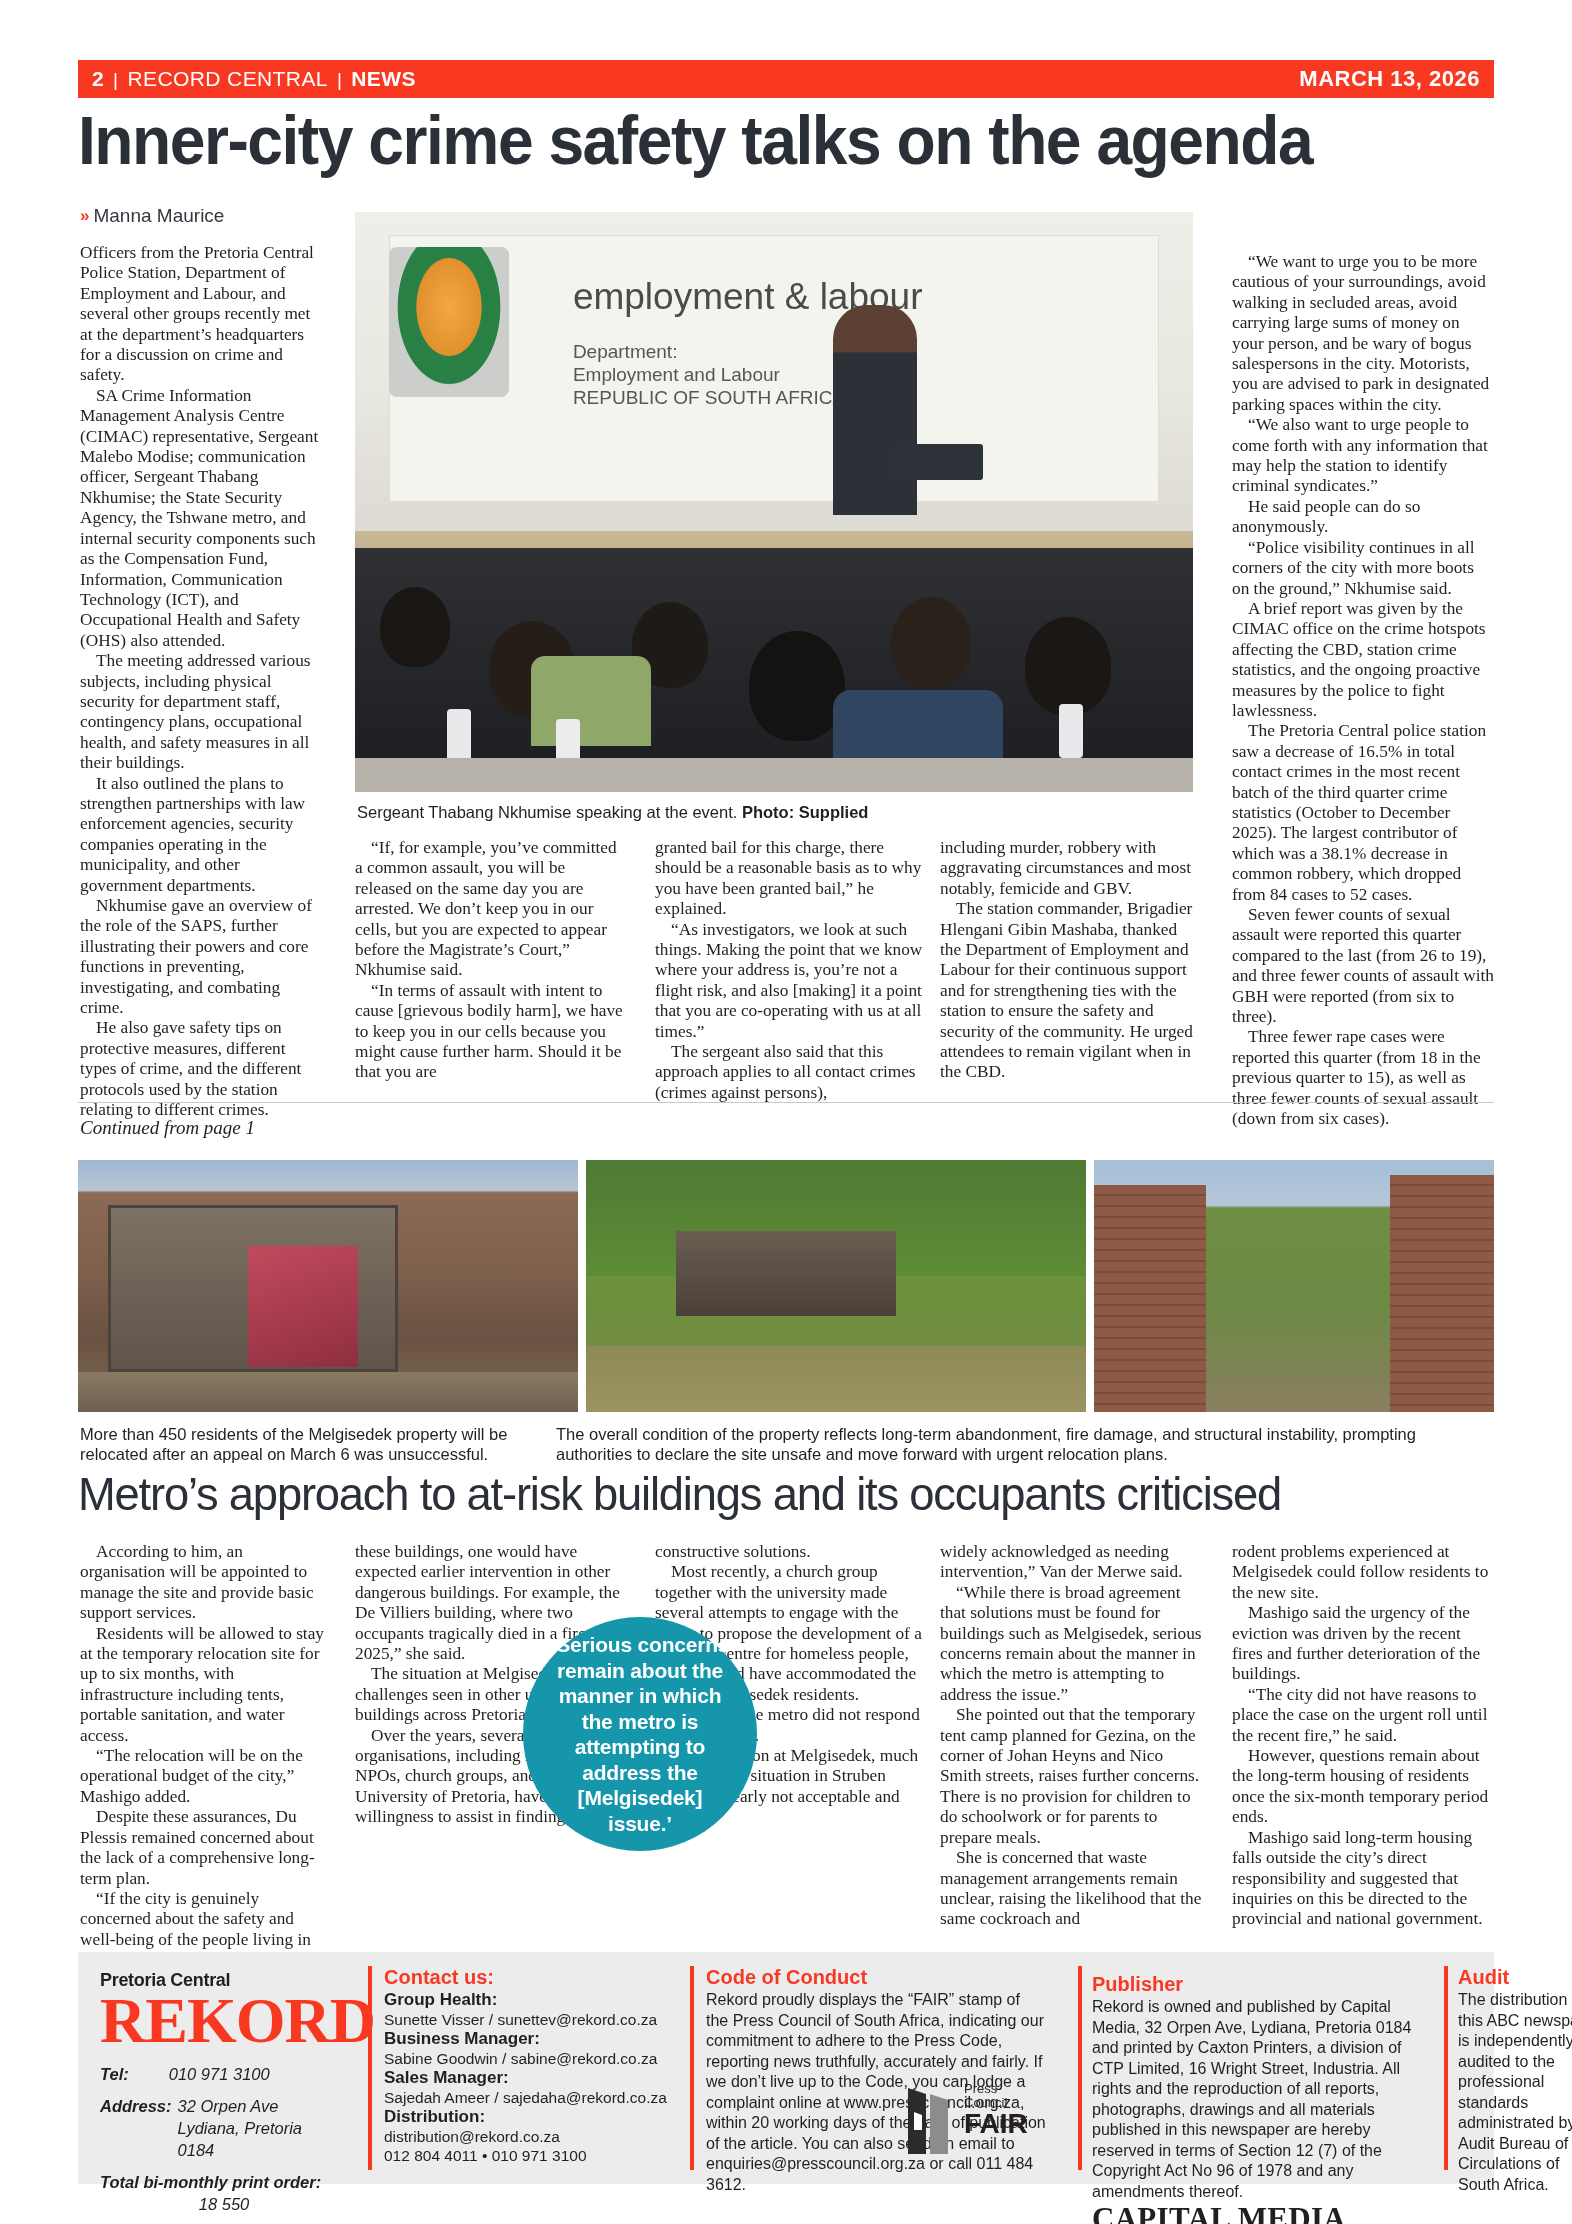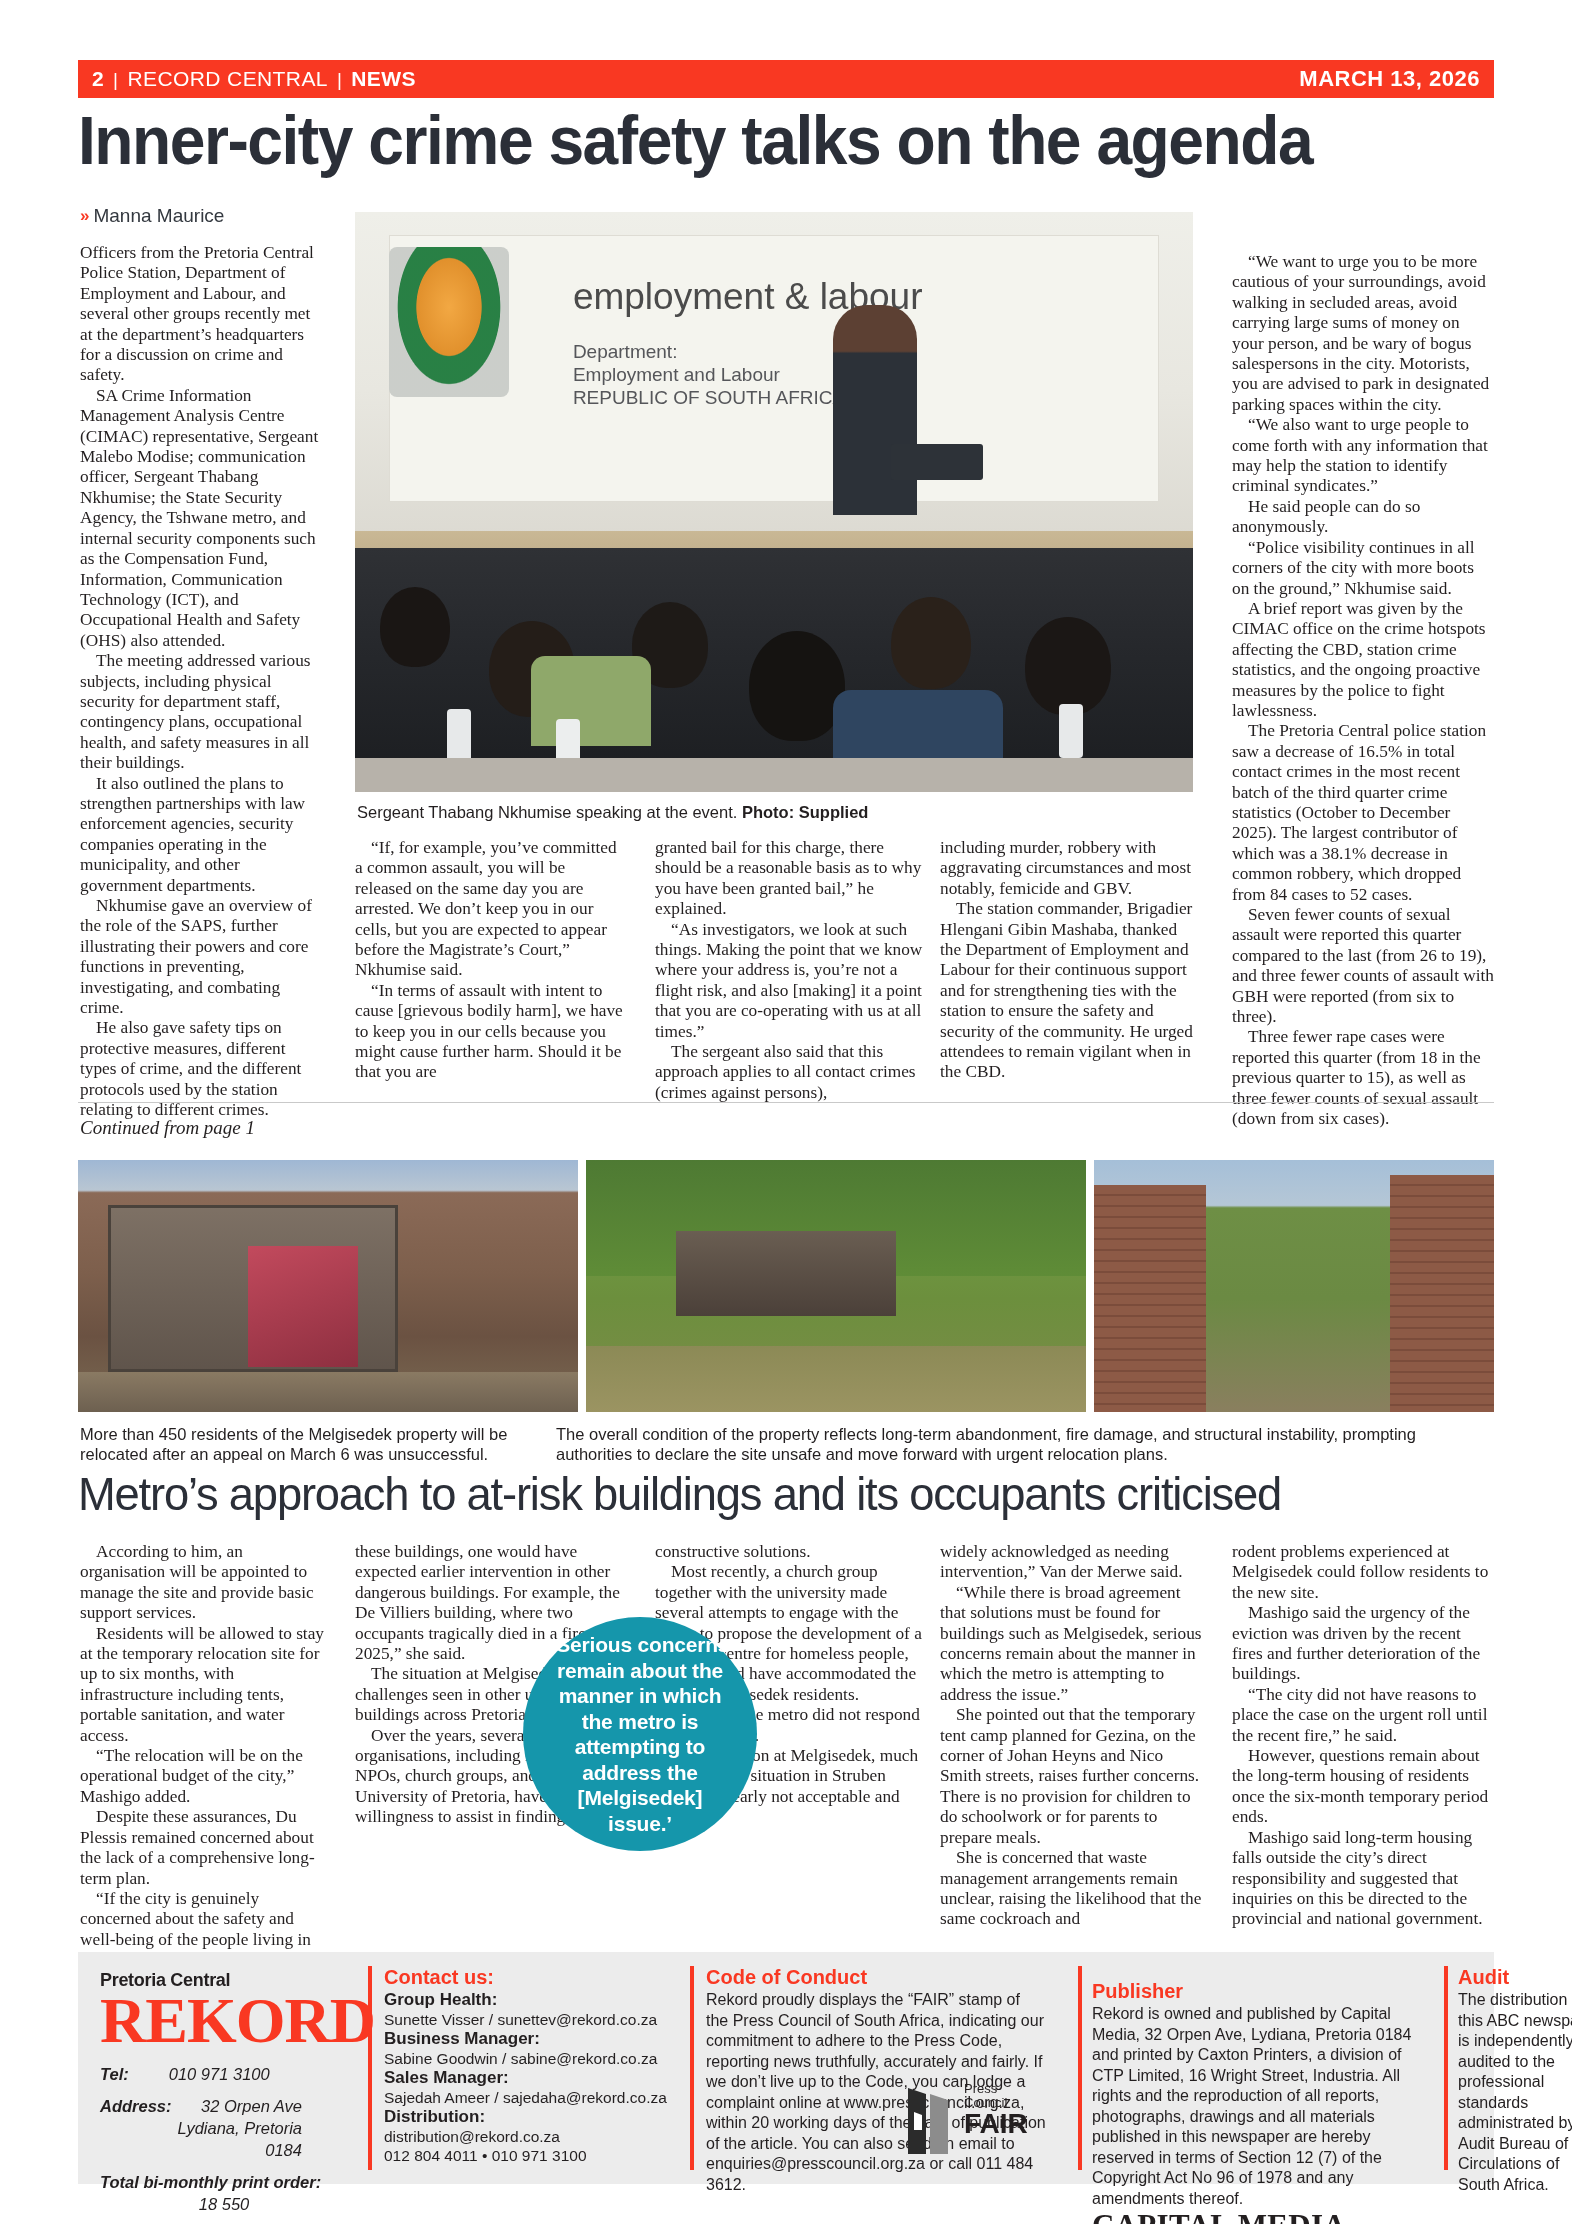--- a/index.html
+++ b/index.html
@@ -396,21 +396,21 @@
       <div class="f-masthead-small">Pretoria Central</div>
       <div class="f-masthead-big">REKORD</div>
       <div style="height:12px;"></div>
       <div class="f-kv">
         <b>Tel:</b>
         <span style="margin-left:34px;">010 971 3100</span>
       </div>
       <div style="height:10px;"></div>
       <div class="f-kv">
         <b>Address:</b>
-        <span style="white-space:pre-line;text-align:right;">32 Orpen Ave
+        <span style="white-space:pre-line;">32 Orpen Ave
 Lydiana, Pretoria
 0184</span>
       </div>
       <div style="height:10px;"></div>
       <div class="f-kv" style="display:block;">
         <b>Total bi-monthly print order:</b>
         <div style="text-align:center;">18 550</div>
       </div>
     </div>
 
@@ -443,21 +443,21 @@
         <div style="position:absolute;left:60px;top:4px;">
           <div class="fair-txt-s">Press</div>
           <div class="fair-txt-s">Council</div>
           <div class="fair-txt-b">FAIR</div>
         </div>
       </div>
     </div>
 
     <div class="fdiv" style="left:1000px;"></div>
 
-    <div class="fcol" style="left:1014px; width:340px; padding-top:28px;">
+    <div class="fcol" style="left:1014px; width:340px; padding-top:21px;">
       <div class="f-head">Publisher</div>
       <div class="f-body" style="width:336px;">Rekord is owned and published by Capital Media, 32 Orpen Ave, Lydiana, Pretoria 0184 and printed by Caxton Printers, a division of CTP Limited, 16 Wright Street, Industria. All rights and the reproduction of all reports, photographs, drawings and all materials published in this newspaper are hereby reserved in terms of Section 12 (7) of the Copyright Act No 96 of 1978 and any amendments thereof.</div>
       <div class="capital-media">CAPITAL MEDIA</div>
 
     </div>
 
     <div class="fdiv" style="left:1366px;"></div>
 
     <div class="fcol" style="left:1380px; width:200px; padding-top:14px;">
       <div class="f-head">Audit</div>

